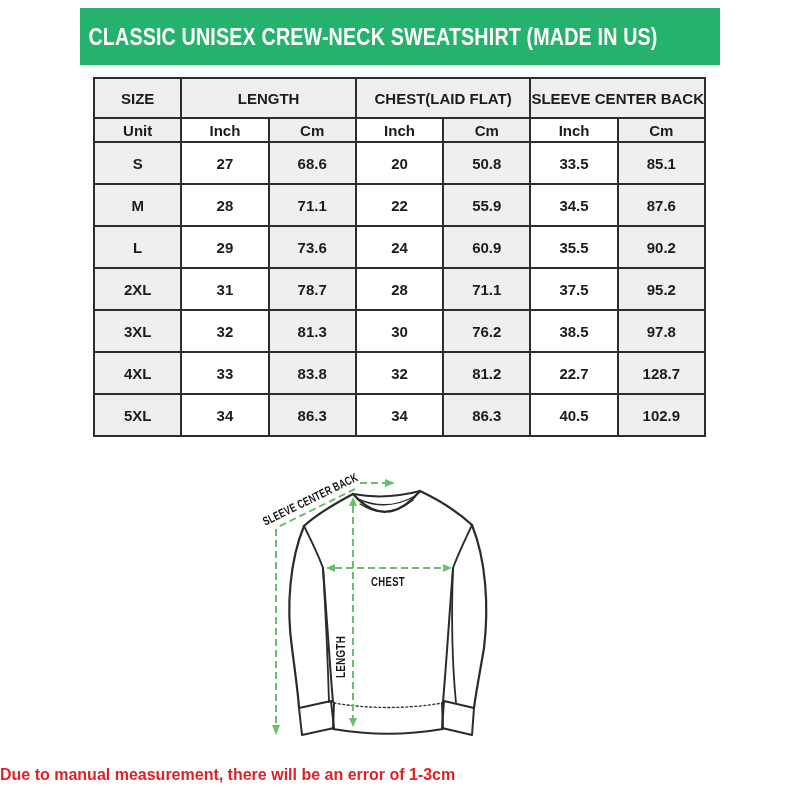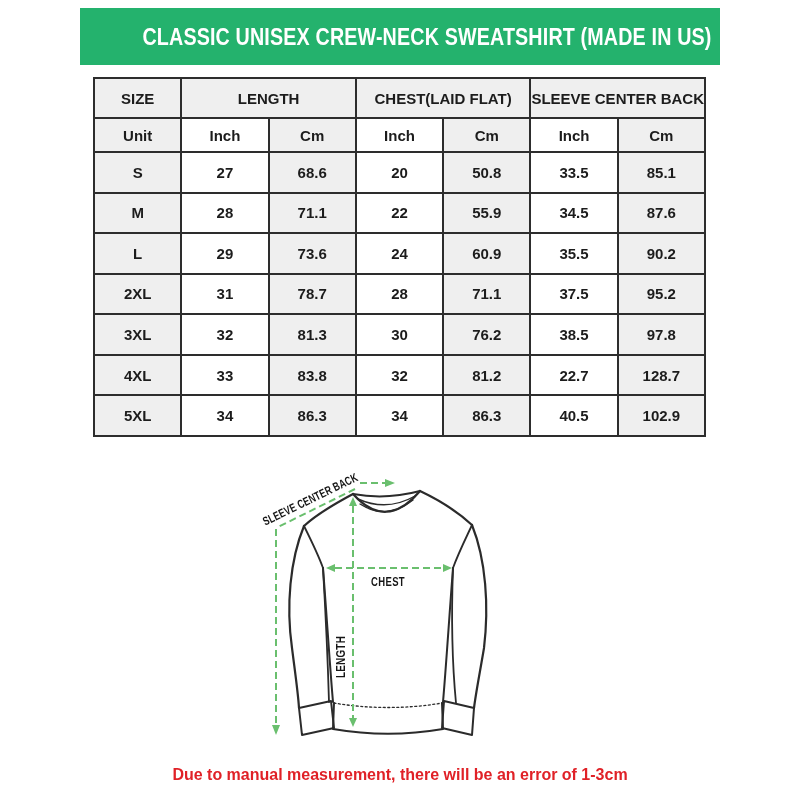--- a/index.html
+++ b/index.html
@@ -1,41 +1,41 @@
 <!DOCTYPE html>
 <html style="--banner-green: #24b26d; --arrow-green: #6abf6e; --cell-gray: #efefef; --border-dark: #2d2d2d; --line-dark: #2b2b2b; --note-red: #e02127;"><head>
 <meta charset="utf-8">
 <style>
   html,body{margin:0;padding:0;background:#ffffff;}
   .page{position:relative;width:800px;height:800px;background:#fff;overflow:hidden;
         font-family:"Liberation Sans",sans-serif;}
   
   .banner{position:absolute;left:80px;top:8px;width:640px;height:57px;
           background:var(--banner-green,#24b26d);
-          display:flex;align-items:center;justify-content:flex-start;}
+          display:flex;align-items:center;justify-content:flex-end;}
   .banner span{color:#ffffff;font-weight:bold;font-size:24px;white-space:nowrap;
                display:inline-block;transform:scaleX(0.82);letter-spacing:0.2px;}
   
   table.size-table{position:absolute;left:93px;top:77px;width:613px;height:360px;
         border-collapse:collapse;table-layout:fixed;
         font-weight:bold;font-size:15px;color:#1c1c1c;text-align:center;}
   table.size-table th,table.size-table td{border:2px solid var(--border-dark,#2d2d2d);
         padding:0;vertical-align:middle;background:#ffffff;}
   table.size-table .gray{background:var(--cell-gray,#efefef);}
   table.size-table thead tr.grp{height:40px;}
-  table.size-table thead tr.unit{height:34px;}
+  table.size-table thead tr.unit{height:24px;}
   
   .diagram{position:absolute;left:236px;top:452px;width:290px;height:306px;}
   .diagram svg{display:block;width:100%;height:100%;}
   .garment{stroke:var(--line-dark,#2b2b2b);fill:none;stroke-linecap:round;stroke-linejoin:round;}
   .dash{stroke:var(--arrow-green,#6abf6e);stroke-width:2;fill:none;stroke-dasharray:7 4;}
   .ah{fill:var(--arrow-green,#6abf6e);stroke:none;}
   .dlabel{fill:#161616;font-family:"Liberation Sans",sans-serif;font-weight:bold;}
   
-  .note{position:absolute;left:0;top:766px;width:800px;text-align:center;
+  .note{position:absolute;left:0;top:766px;width:800px;text-align:left;
         color:var(--note-red,#e02127);font-weight:bold;font-size:16px;}
 </style>
 </head>
 <body>
 
 <div class="page">
 
   <header class="banner">
     <span>CLASSIC UNISEX CREW-NECK SWEATSHIRT (MADE IN US)</span>
   </header>

